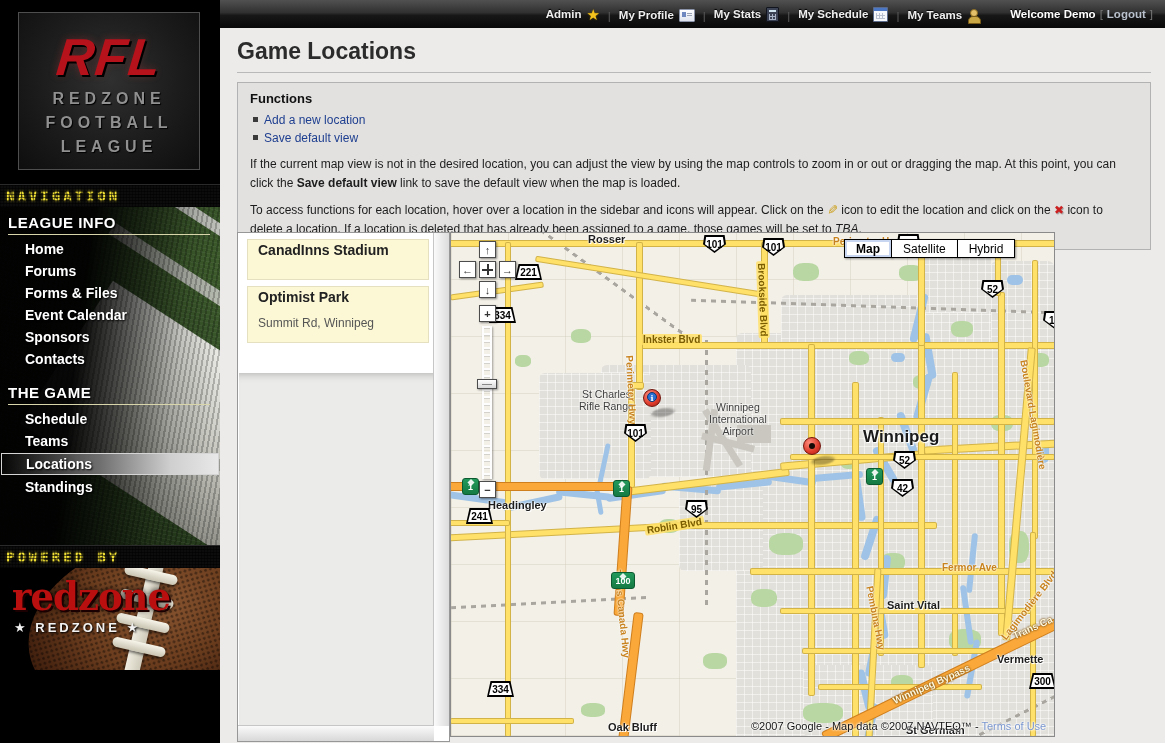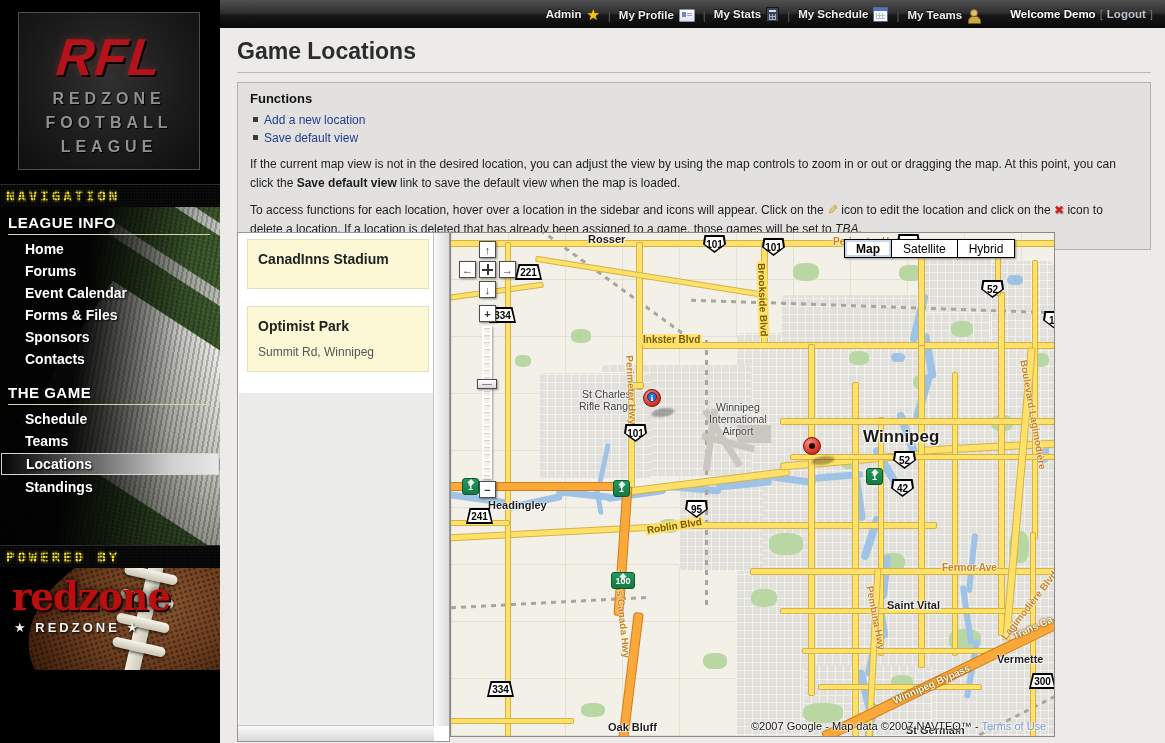--- a/index.html
+++ b/index.html
@@ -94,21 +94,21 @@
   .fn-list li{position:relative;padding-left:12px;margin:4px 0;}
   .fn-list li::before{content:"";position:absolute;left:1px;top:4px;width:5px;height:5px;background:#3a3a3a;}
   .fn-link{color:#1e3e8f;text-decoration:none;cursor:pointer;}
   .functions-box p{margin:9px 0 0;line-height:1.55;}
   .pencil-icon{display:inline-block;color:#cda11f;font-size:13px;transform:rotate(90deg);line-height:1;}
   .x-icon{color:#cc2020;font-weight:bold;font-size:12px;text-shadow:1px 1px 1px rgba(0,0,0,.3);}
 
   
   .loc-panel{position:absolute;left:17px;top:204px;width:211px;height:508px;background:#fff;border:1px solid #979797;}
   .loc-cards{position:absolute;left:1px;top:0;right:15px;padding:6px 5px 4px 8px;background:#fff;}
-  .loc-card{background:#fcf8d6;border:1px solid #e4e0c0;padding:9px 10px 11px;margin-bottom:17px;cursor:pointer;}
+  .loc-card{background:#fcf8d6;border:1px solid #e4e0c0;padding:0 10px 11px;margin-bottom:6px;cursor:pointer;}
   .loc-card h3{margin:2px 0 10px;font-size:14px;color:#222;}
   .loc-card .addr{font-size:12px;color:#555;line-height:1.35;}
   .loc-filler{position:absolute;left:1px;right:15px;top:140px;bottom:15px;background:#ebebe9;
           box-shadow:inset 0 8px 10px -8px rgba(0,0,0,.3);}
   .loc-vscroll{position:absolute;top:0;right:0;width:15px;bottom:15px;border-left:1px solid #c6c6c6;
           background:linear-gradient(90deg,#fafafa,#dcdcdc);}
   .loc-hscroll{position:absolute;left:0;bottom:0;right:15px;height:15px;border-top:1px solid #c6c6c6;
           background:linear-gradient(180deg,#fafafa,#d8d8d8);}
   .loc-corner{position:absolute;right:0;bottom:0;width:15px;height:15px;background:#fff;}
 
@@ -206,22 +206,22 @@
     <div class="nav-zone">
       <div class="stripe1"></div>
       <div class="stripe2"></div>
       <div class="stripe3"></div>
       <div class="grass"></div>
       <div class="shade"></div>
       <div class="nav-list">
         <div class="nav-header">LEAGUE INFO</div>
         <a class="nav-item">Home</a>
         <a class="nav-item">Forums</a>
+        <a class="nav-item">Forms &amp; Files</a>
         <a class="nav-item">Event Calendar</a>
-        <a class="nav-item">Forms &amp; Files</a>
         <a class="nav-item">Sponsors</a>
         <a class="nav-item">Contacts</a>
         <div class="nav-header" style="margin-top:14px;">THE GAME</div>
         <a class="nav-item">Schedule</a>
         <a class="nav-item">Teams</a>
         <a class="nav-item selected">Locations</a>
         <a class="nav-item">Standings</a>
       </div>
     </div>
 

